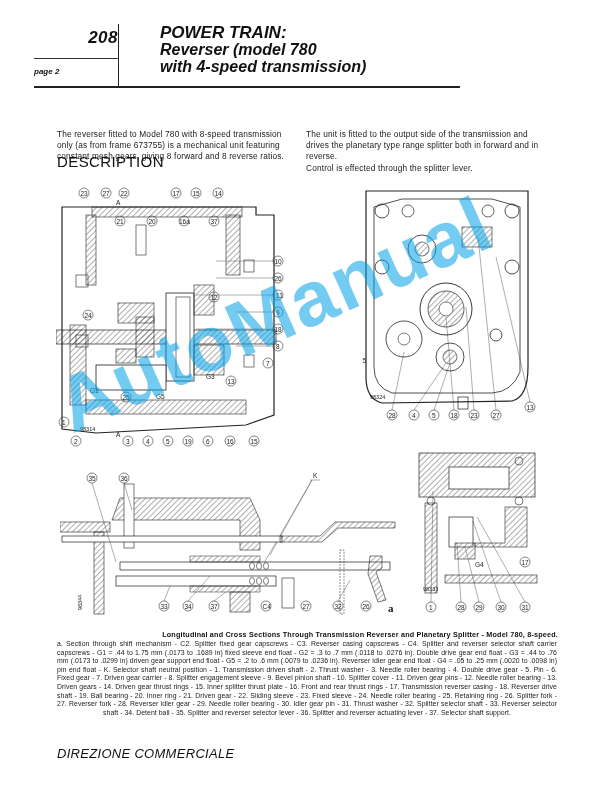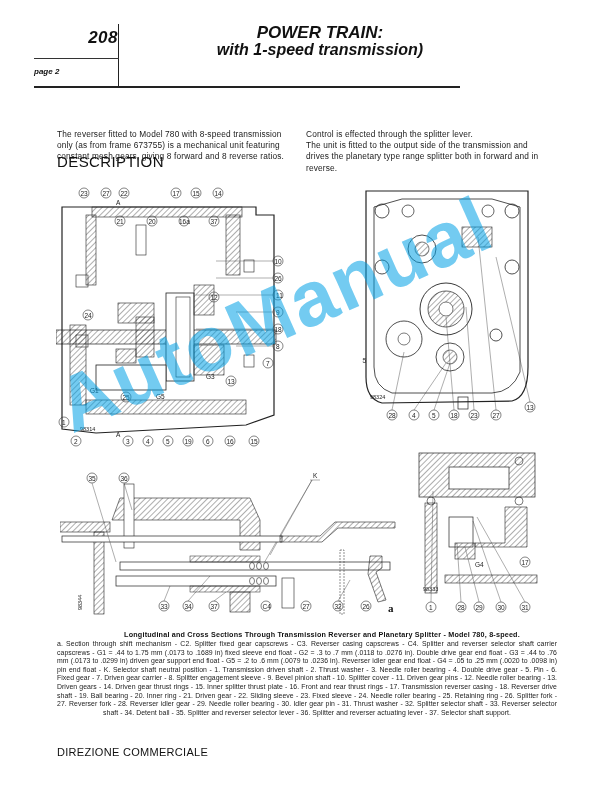--- a/index.html
+++ b/index.html
@@ -5,21 +5,21 @@
   * { box-sizing: border-box; margin: 0; padding: 0; }
   html, body { width: 612px; height: 792px; background: #ffffff; overflow: hidden; }
   body { position: relative; font-family: "Liberation Sans", sans-serif; color: #111; }
 
   
   .hdr-rule-bottom { position: absolute; left: 34px; top: 86px; width: 426px; height: 1.5px; background: #222; }
   .hdr-vline { position: absolute; left: 118px; top: 24px; width: 1.2px; height: 63px; background: #222; }
   .hdr-mid-rule { position: absolute; left: 34px; top: 58px; width: 85px; height: 1px; background: #333; }
   .hdr-num { position: absolute; left: 34px; top: 28px; width: 84px; text-align: right; font-weight: bold; font-style: italic; font-size: 17px; letter-spacing: 0.5px; }
   .hdr-page { position: absolute; left: 34px; top: 67px; width: 84px; text-align: left; font-weight: bold; font-style: italic; font-size: 8px; }
-  .hdr-title { position: absolute; left: 160px; top: 24px; width: 320px; text-align: center; font-weight: bold; font-style: italic; line-height: 17px; }
+  .hdr-title { position: absolute; left: 160px; top: 24px; width: 320px; font-weight: bold; font-style: italic; line-height: 17px; }
   .hdr-title .t1 { font-size: 17px; display: block; }
   .hdr-title .t2 { font-size: 16px; display: block; }
 
   
   .desc-heading { position: absolute; left: 57px; top: 111px; font-weight: normal; font-size: 15px; letter-spacing: 0.4px; margin-top: 42px; }
   .desc-col { position: absolute; top: 129px; font-size: 8.3px; line-height: 11.2px; letter-spacing: 0.15px; color: #1a1a1a; }
   .desc-col.left { left: 57px; width: 236px; }
   .desc-col.right { left: 306px; width: 240px; }
   .desc-col p { margin: 0; }
 
@@ -31,47 +31,48 @@
   .fig-d { left: 405px; top: 447px; width: 150px; height: 170px; }
   .figure svg { width: 100%; height: 100%; display: block; }
   .callout { font-family: "Liberation Sans", sans-serif; font-size: 6.5px; fill: #222; }
   .fig-id { font-family: "Liberation Sans", sans-serif; font-size: 5.5px; fill: #222; }
 
   
   .watermark { position: absolute; left: 80px; top: 300px; width: 480px; height: 200px; pointer-events: none; }
   .watermark span { position: absolute; left: 0; top: 60px; font-family: "Liberation Sans", sans-serif; font-weight: bold; font-size: 78px; color: rgba(0, 160, 230, 0.55); transform: rotate(-24deg); transform-origin: left bottom; letter-spacing: 2px; white-space: nowrap; }
 
   
-  .caption-title { position: absolute; left: 72px; top: 630px; width: 500px; text-align: center; font-weight: bold; font-size: 7.2px; letter-spacing: 0.2px; }
+  .caption-title { position: absolute; left: 58px; top: 630px; width: 500px; text-align: right; font-weight: bold; font-size: 7.2px; letter-spacing: 0.2px; }
   .caption-body { position: absolute; left: 57px; top: 640px; width: 500px; font-size: 6.9px; line-height: 8.6px; text-align: justify; text-align-last: center; letter-spacing: 0.05px; color: #1a1a1a; }
 
-  .footer-dc { position: absolute; left: 57px; top: 746px; font-size: 11px; letter-spacing: 0.3px; }
+  .footer-dc { position: absolute; left: 57px; top: 746px; font-style: italic; font-size: 13px; letter-spacing: 0.3px; }
 </style>
 </head>
 <body>
 
 <div>
   <div class="hdr-vline"></div>
   <div class="hdr-mid-rule"></div>
   <div class="hdr-rule-bottom"></div>
   <div class="hdr-num">208</div>
   <div class="hdr-page">page 2</div>
   <div class="hdr-title">
     <span class="t1">POWER TRAIN:</span>
-    <span class="t2">with 1-speed transmission)</span>
+    <span class="t2">Reverser (model 780</span>
+    <span class="t2">with 4-speed transmission)</span>
   </div>
 </div>
 
 <div class="desc-heading">DESCRIPTION</div>
 <div class="desc-col left">
   <p>The reverser fitted to Model 780 with 8-speed transmission only (as from frame 673755) is a mechanical unit featuring constant mesh gears, giving 8 forward and 8 reverse ratios.</p>
 </div>
 <div class="desc-col right">
+  <p>The unit is fitted to the output side of the transmission and drives the planetary type range splitter both in forward and in reverse.</p>
   <p>Control is effected through the splitter lever.</p>
-  <p>The unit is fitted to the output side of the transmission and drives the planetary type range splitter both in forward and in reverse.</p>
 </div>
 
 <div class="figure fig-a">
   <svg viewBox="0 0 232 262">
     <defs>
       <pattern id="hatch" width="4" height="4" patternUnits="userSpaceOnUse" patternTransform="rotate(45)">
         <line x1="0" y1="0" x2="0" y2="4" stroke="#333" stroke-width="0.8"></line>
       </pattern>
     </defs>
 

